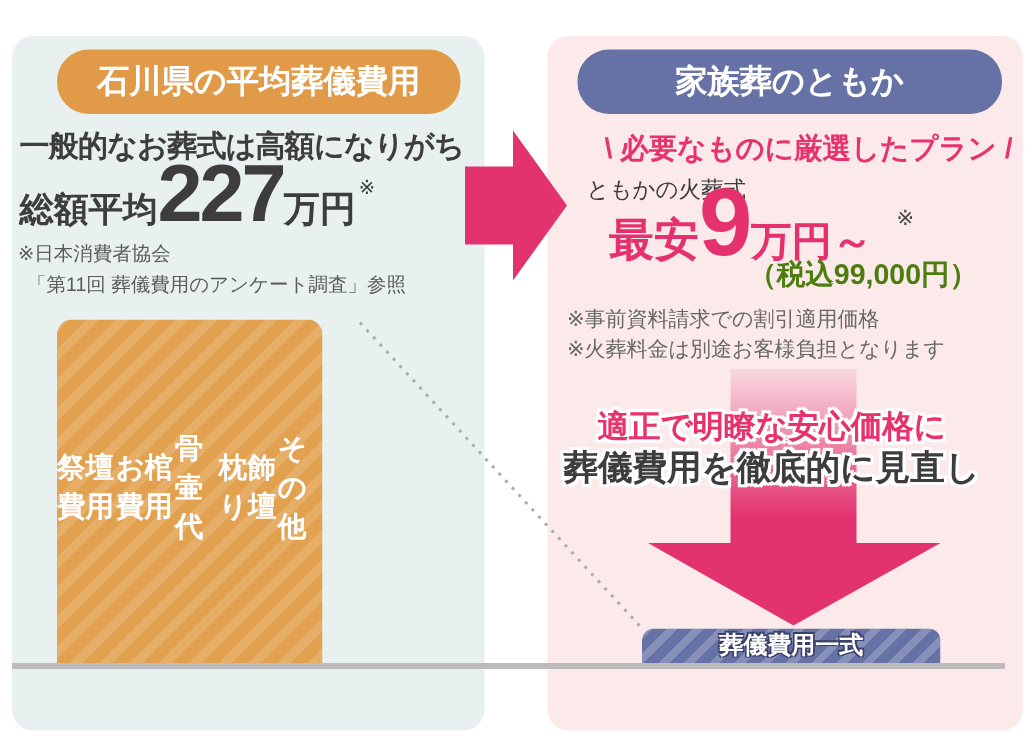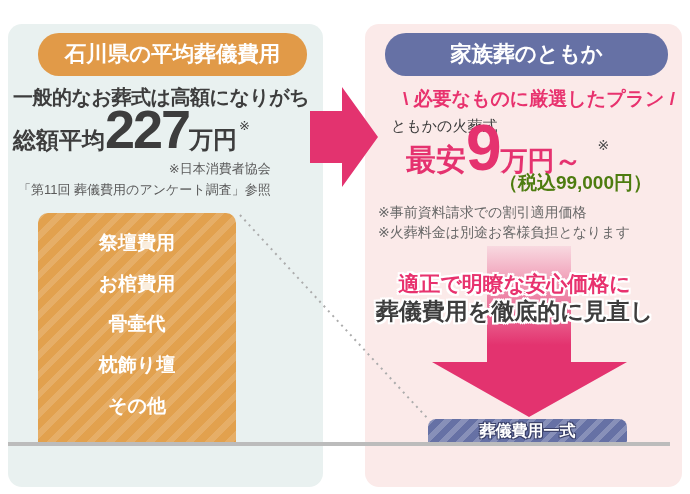--- a/index.html
+++ b/index.html
@@ -18,28 +18,28 @@
   .badge-purple{left:385px;width:283px;background:#6671a5;}
 
   
   .headline{position:absolute;left:13px;top:84px;font-size:20px;font-weight:bold;color:#3d3d3d;
     letter-spacing:-0.5px;z-index:4;white-space:nowrap;}
   .price-row-l{position:absolute;left:13px;top:102px;display:flex;align-items:baseline;z-index:4;}
   .price-row-l .prefix{font-size:23px;font-weight:bold;color:#3d3d3d;}
   .price-row-l .big{font-size:54px;font-weight:700;color:#3d3d3d;letter-spacing:-2px;line-height:1;}
   .price-row-l .unit{font-size:24px;font-weight:bold;color:#3d3d3d;}
   .price-row-l .mark{font-size:13px;color:#3d3d3d;position:relative;top:-18px;margin-left:2px;}
-  .src-note{position:absolute;left:12px;top:159px;font-size:13px;color:#5a5a5a;line-height:1.6;z-index:4;text-align:right;}
+  .src-note{position:absolute;left:12px;top:159px;font-size:13px;color:#5a5a5a;line-height:1.6;z-index:4;}
   .src-note .l2{padding-left:6px;}
 
   
-  .cost-box{position:absolute;left:38px;top:213px;width:198px;height:229px;z-index:3;
+  .cost-box{position:absolute;left:38px;top:213px;width:177px;height:229px;z-index:3;
     background:#e2a14e;
     background-image:repeating-linear-gradient(135deg,rgba(255,255,255,0.14) 0 6px,rgba(255,255,255,0) 6px 14px);
-    border-radius:10px 10px 0 0;display:flex;flex-direction:column;justify-content:space-around;
+    border-radius:10px 10px 0 0;display:flex;flex-direction:row;justify-content:space-around;
     align-items:center;padding:10px 0 16px;box-sizing:border-box;}
   .cost-box .item{color:#ffffff;font-size:19px;font-weight:bold;}
 
   
   .ground{position:absolute;left:8px;top:442px;width:662px;height:4px;background:#bcbcbc;z-index:1;}
 
   
   .overlay{position:absolute;left:0;top:0;width:690px;height:494px;z-index:2;pointer-events:none;}
 
   

